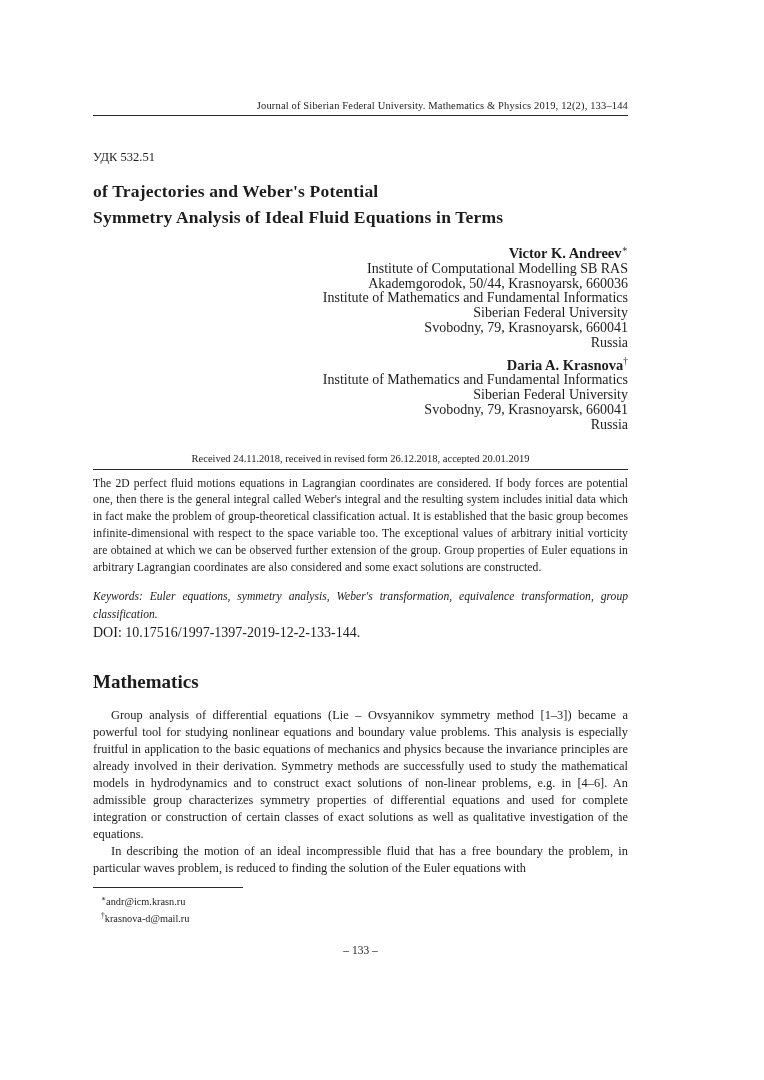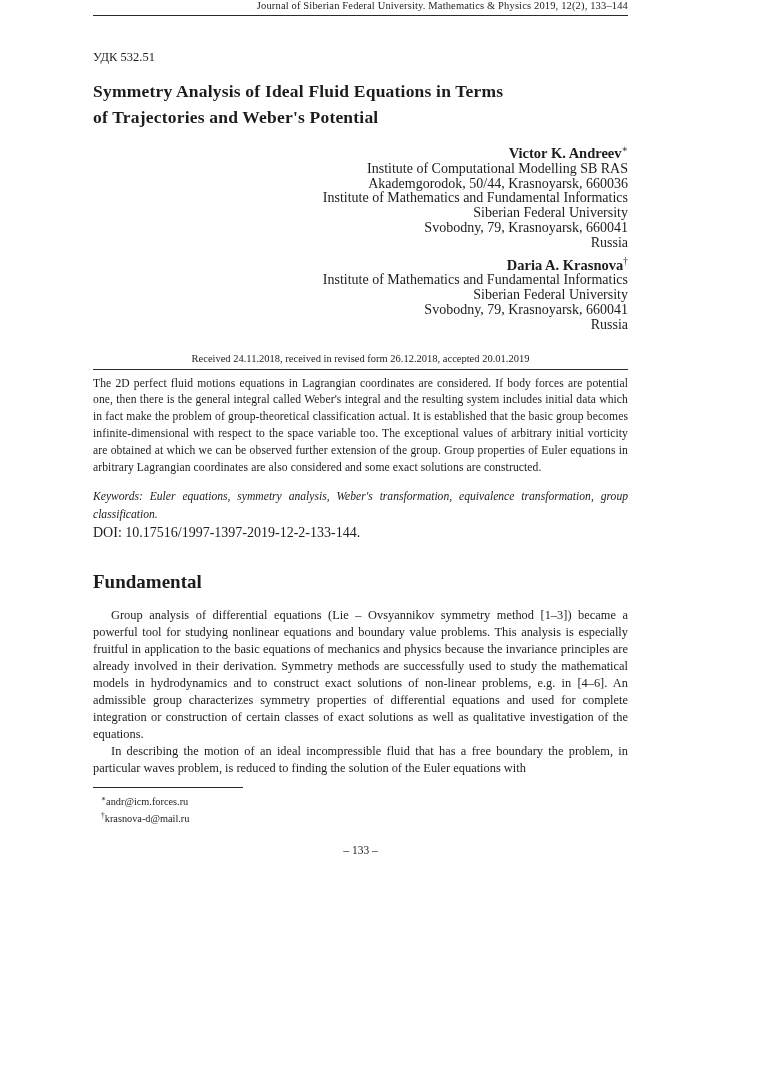--- a/index.html
+++ b/index.html
@@ -15,21 +15,21 @@
     overflow: hidden;
     font-family: "Liberation Serif", "DejaVu Serif", serif;
     color: #1c1c1c;
   }
   .content {
     position: absolute;
     left: 93px;
     top: 0;
     width: 535px;
   }
-  .journal-header { }
+  .journal-header { padding-top: 100px; }
   .journal-header-text {
     font-size: 10.5px;
     text-align: right;
     letter-spacing: 0.15px;
     margin-bottom: 4px;
   }
   .rule {
     border-top: 1.2px solid #2a2a2a;
     height: 0;
   }
@@ -111,22 +111,22 @@
   <div class="content">
 
     <div class="journal-header">
       <div class="journal-header-text">Journal of Siberian Federal University. Mathematics &amp; Physics 2019, 12(2), 133–144</div>
       <div class="rule"></div>
     </div>
 
     <div class="udc">УДК 532.51</div>
 
     <div class="title">
+      <div>of Trajectories and Weber's Potential</div>
       <div>Symmetry Analysis of Ideal Fluid Equations in Terms</div>
-      <div>of Trajectories and Weber's Potential</div>
     </div>
 
     <div class="author-name"><span>Victor K. Andreev</span><sup>∗</sup></div>
     <div class="affiliation">Institute of Computational Modelling SB RAS</div>
     <div class="affiliation">Akademgorodok, 50/44, Krasnoyarsk, 660036</div>
     <div class="affiliation">Institute of Mathematics and Fundamental Informatics</div>
     <div class="affiliation">Siberian Federal University</div>
     <div class="affiliation">Svobodny, 79, Krasnoyarsk, 660041</div>
     <div class="affiliation">Russia</div>
 
@@ -136,26 +136,26 @@
     <div class="affiliation">Svobodny, 79, Krasnoyarsk, 660041</div>
     <div class="affiliation">Russia</div>
 
     <div class="received">Received 24.11.2018, received in revised form 26.12.2018, accepted 20.01.2019</div>
     <div class="rule"></div>
 
     <div class="abstract">The 2D perfect fluid motions equations in Lagrangian coordinates are considered. If body forces are potential one, then there is the general integral called Weber's integral and the resulting system includes initial data which in fact make the problem of group-theoretical classification actual. It is established that the basic group becomes infinite-dimensional with respect to the space variable too. The exceptional values of arbitrary initial vorticity are obtained at which we can be observed further extension of the group. Group properties of Euler equations in arbitrary Lagrangian coordinates are also considered and some exact solutions are constructed.</div>
     <div class="keywords">Keywords: Euler equations, symmetry analysis, Weber's transformation, equivalence transformation, group classification.</div>
     <div class="doi">DOI: 10.17516/1997-1397-2019-12-2-133-144.</div>
 
-    <h2 class="section-heading">Fundamental</h2>
+    <h2 class="section-heading">Mathematics</h2>
     <div class="body-para">Group analysis of differential equations (Lie – Ovsyannikov symmetry method [1–3]) became a powerful tool for studying nonlinear equations and boundary value problems. This analysis is especially fruitful in application to the basic equations of mechanics and physics because the invariance principles are already involved in their derivation. Symmetry methods are successfully used to study the mathematical models in hydrodynamics and to construct exact solutions of non-linear problems, e.g. in [4–6]. An admissible group characterizes symmetry properties of differential equations and used for complete integration or construction of certain classes of exact solutions as well as qualitative investigation of the equations.</div>
     <div class="body-para cont">In describing the motion of an ideal incompressible fluid that has a free boundary the problem, in particular waves problem, is reduced to finding the solution of the Euler equations with</div>
 
     <div class="footnotes">
       <div class="footnote-rule"></div>
-      <div class="footnote-line indent"><sup>∗</sup><span>andr@icm.forces.ru</span></div>
+      <div class="footnote-line indent"><sup>∗</sup><span>andr@icm.krasn.ru</span></div>
       <div class="footnote-line indent"><sup>†</sup><span>krasnova-d@mail.ru</span></div>
     </div>
 
     <div class="page-number">– 133 –</div>
 
   </div>
 </div>
 
 </body></html>

